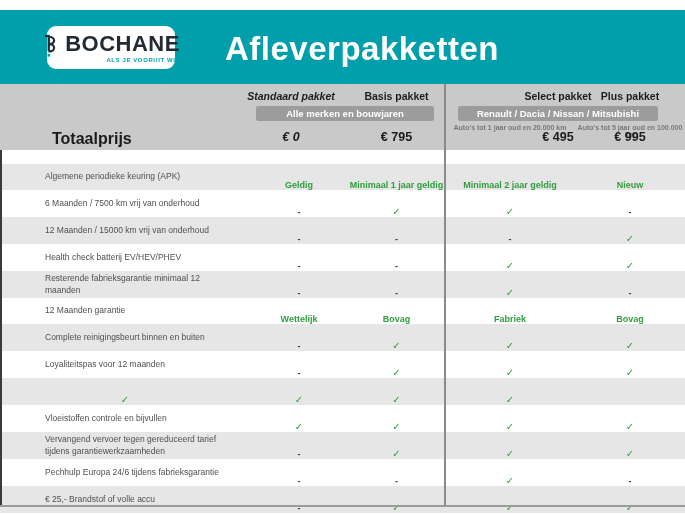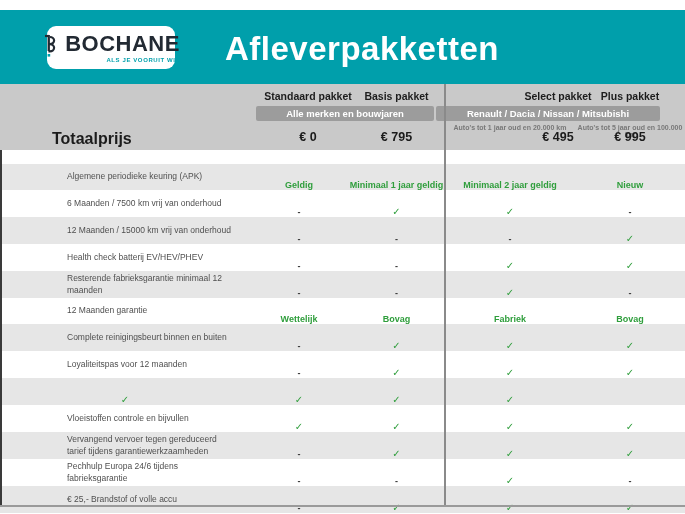--- a/index.html
+++ b/index.html
@@ -17,45 +17,45 @@
   .brand-block{display:flex;flex-direction:column;align-items:flex-end;line-height:1;}
   .brand-name{font-size:22px;font-weight:700;color:#222a33;letter-spacing:.5px;font-stretch:condensed;}
   .brand-tagline{font-size:6px;font-weight:700;color:#009fab;letter-spacing:.6px;margin-top:2px;}
   .page-title{
     position:absolute;left:225px;right:0;top:20px;
     color:#ffffff;font-size:33px;font-weight:700;letter-spacing:.5px;
   }
   
   .band{position:absolute;left:0;top:84px;width:685px;height:66px;background:#c9c9c9;}
   .col-name{position:absolute;top:6px;text-align:center;font-size:10.5px;font-weight:700;color:#1d1d1d;}
-  .col-std{left:259px;width:98px;}
+  .col-std{left:242px;width:98px;font-style:italic;}
   .col-bas{left:348px;width:97px;}
   .col-sel{left:445px;width:130px;padding-left:48px;}
   .col-plu{left:575px;width:110px;}
   .badge{
     position:absolute;top:22px;height:15px;background:#9c9c9c;border-radius:2px;
     color:#ffffff;font-size:9.5px;font-weight:700;display:flex;align-items:center;justify-content:center;text-align:center;
   }
   .badge-left{left:256px;width:178px;}
-  .badge-right{left:436px;width:224px;}
+  .badge-right{left:458px;width:200px;}
   .subnote{position:absolute;top:40px;text-align:center;font-size:7px;font-weight:700;color:#787878;}
   .sub-sel{left:445px;width:130px;}
   .sub-plu{left:575px;width:110px;}
   .total-label{position:absolute;left:52px;top:46px;font-size:16px;font-weight:700;color:#1b1b1b;}
   .price{position:absolute;top:46px;text-align:center;font-size:12.5px;font-weight:700;color:#1b1b1b;}
   
   .rows-area{position:absolute;left:0;top:150px;width:685px;}
   .gap-row{height:14px;background:#ffffff;}
   .feature-row{
     display:grid;grid-template-columns:250px 98px 97px 130px 110px;
     align-items:center;min-height:23px;
   }
   .row-gray{background:#e6e6e6;}
   .row-white{background:#ffffff;}
-  .feature-label{padding-left:67px;padding-right:14px;font-size:8.5px;color:#4f4f4f;line-height:1.35;}
+  .feature-label{padding-left:45px;padding-right:14px;font-size:8.5px;color:#4f4f4f;line-height:1.35;}
   .cell{text-align:center;margin-top:16px;}
   .cell.check{color:#2f9e3c;font-size:10px;font-weight:700;}
   .cell.dash{color:#3a3a3a;font-size:9px;font-weight:700;}
   .cell.textval{color:#2f9e3c;font-size:9px;font-weight:700;}
   .tail-row{height:31px;background:#ffffff;}
   
   .v-divider{position:absolute;left:444px;top:84px;width:2px;height:423px;background:#8a8a8a;}
   .left-border{position:absolute;left:0;top:150px;width:2px;height:357px;background:#3a3a3a;}
   .bottom-border{position:absolute;left:0;top:505px;width:685px;height:2px;background:#9a9a9a;}
 </style>

